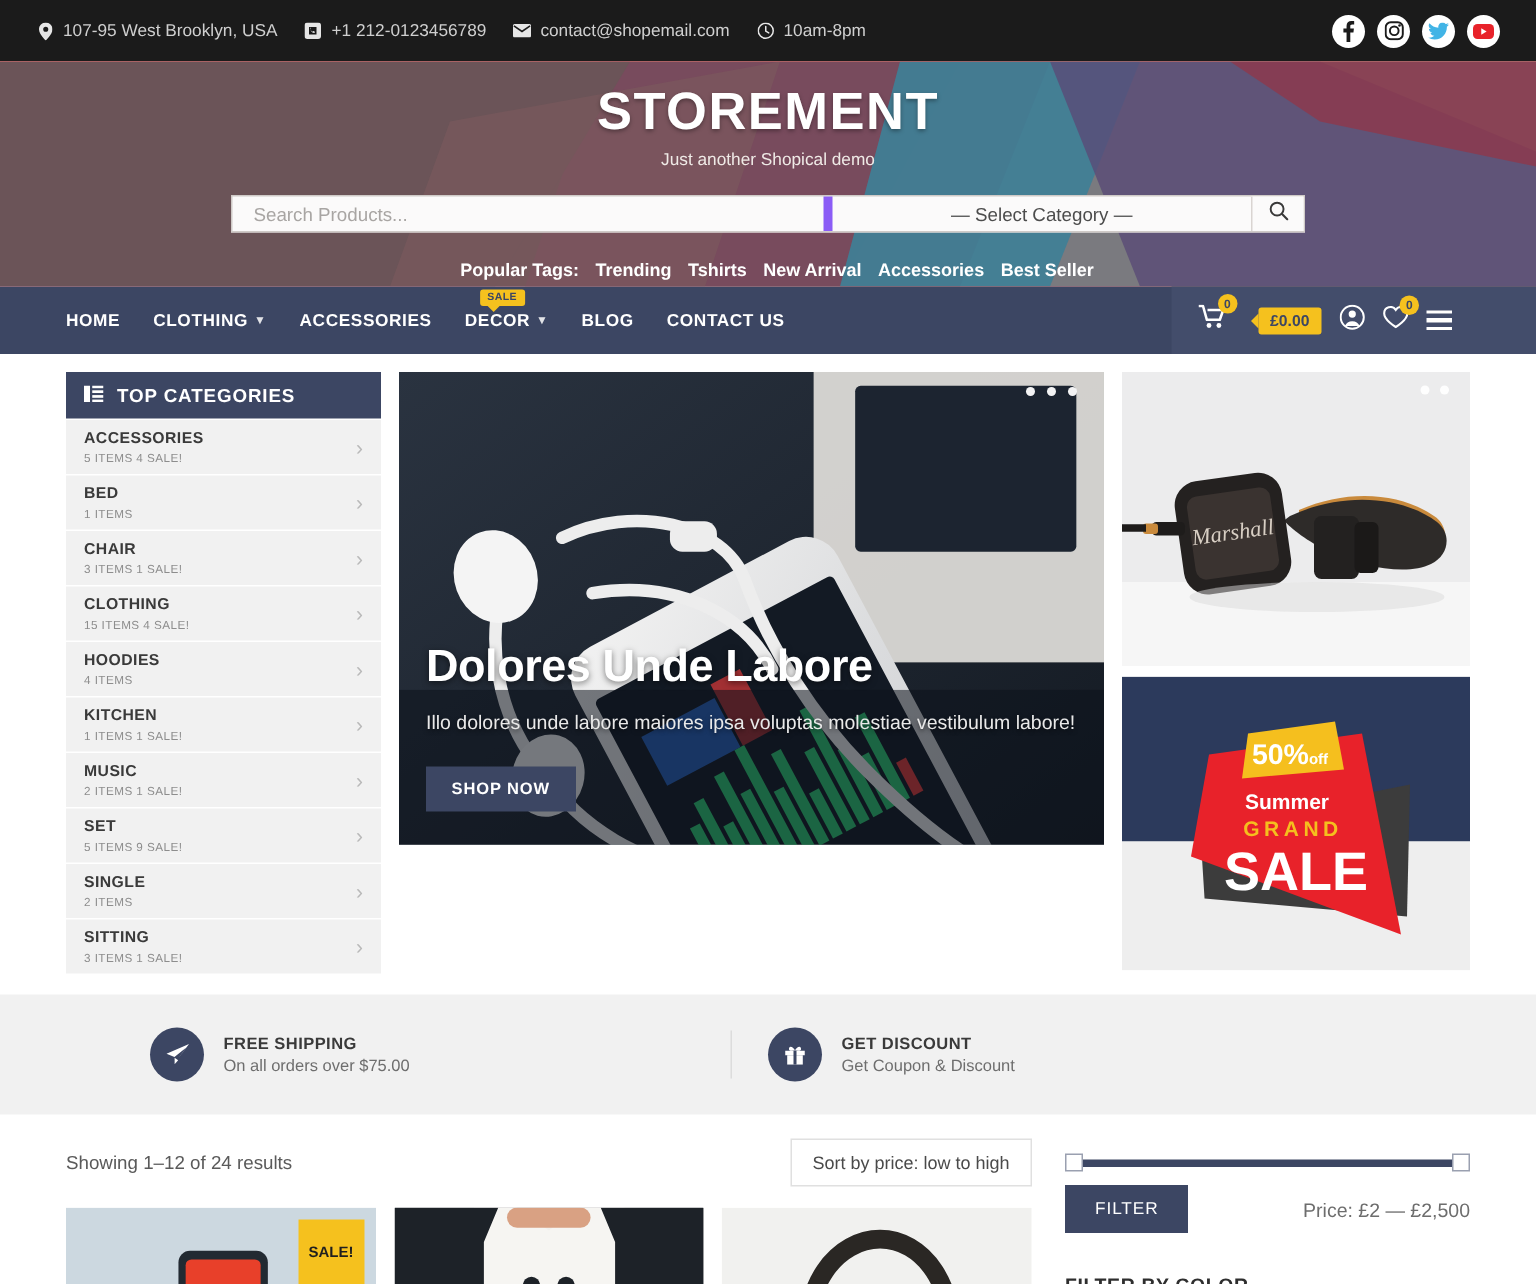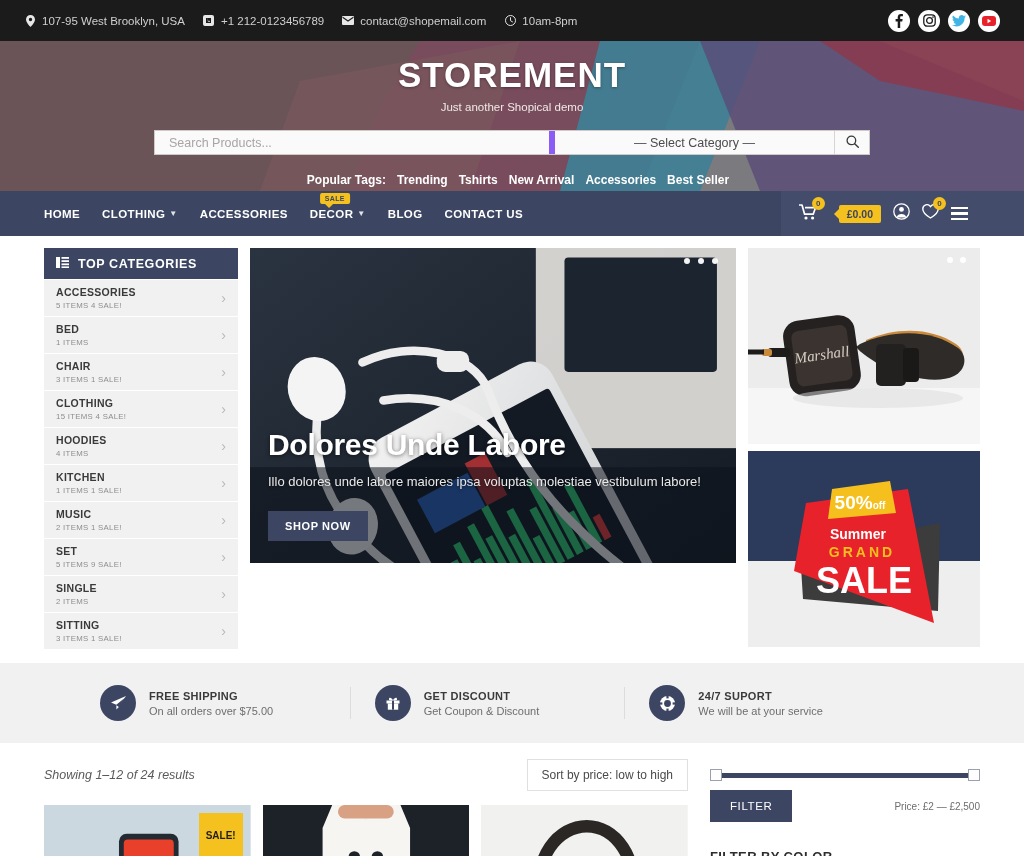--- a/index.html
+++ b/index.html
@@ -113,21 +113,21 @@
   .icon-btn { cursor: pointer; display: flex; align-items: center; position: relative; }
   .hamburger { display: flex; flex-direction: column; gap: 3px; cursor: pointer; }
   .hamburger span { display: block; width: 17px; height: 2.4px; background: #fff; }
   .hamburger span:nth-child(2) { width: 17px; }
   .hamburger span:nth-child(3) { width: 17px; }
 
   
   .content { padding: 12px 44px 0 44px; display: flex; gap: 12px; }
 
   
-  .cats { width: 194px; flex-shrink: 0; }
+  .cats { width: 210px; flex-shrink: 0; }
   .cats-head {
     background: #3c4663; color: #fff; height: 31px; display: flex; align-items: center;
     gap: 9px; padding: 0 12px; font-size: 12.5px; font-weight: bold; letter-spacing: .6px;
   }
   .cat-item {
     background: #f1f1f1; height: 36px; display: flex; align-items: center;
     justify-content: space-between; padding: 0 12px; margin-top: 1px; cursor: pointer;
   }
   .cat-name { font-size: 10.5px; font-weight: bold; color: #3a3a3a; letter-spacing: .3px; line-height: 1.25; }
   .cat-meta { font-size: 7.8px; color: #8d8d8d; letter-spacing: .3px; margin-top: 2px; }
@@ -175,21 +175,21 @@
     width: 36px; height: 36px; border-radius: 50%; background: #3c4663;
     display: flex; align-items: center; justify-content: center; flex-shrink: 0;
   }
   .svc-title { font-size: 11px; font-weight: bold; color: #3a3a3a; letter-spacing: .3px; }
   .svc-desc { font-size: 11px; color: #6e6e6e; margin-top: 3px; }
 
   
   .shoprow { padding: 16px 44px 0 44px; display: flex; gap: 22px; }
   .shop-main { flex: 1; }
   .shop-top { display: flex; align-items: center; justify-content: space-between; }
-  .results { font-size: 12.5px; color: #5a5a5a; font-style: italic; }
+  .results { font-size: 12.5px; color: #5a5a5a; }
   .sort-select {
     border: 1px solid #e0e0e0; background: #fff; font-size: 12px; color: #4a4a4a;
     padding: 8px 14px; cursor: pointer; font-family: "Liberation Sans", sans-serif;
   }
   .products { display: flex; gap: 12px; margin-top: 14px; }
   .product { flex: 1; height: 100px; position: relative; overflow: hidden; }
   .sale-tag {
     position: absolute; top: 8px; right: 8px; background: #f5c11e; color: #1f1f1f;
     font-size: 10px; font-weight: bold; padding: 17px 7px; z-index: 5;
   }
@@ -204,21 +204,21 @@
     background: #fff; border: 1px solid #9aa0b0; cursor: pointer;
   }
   .handle.l { left: -4px; }
   .handle.r { right: -4px; }
   .filter-row { display: flex; align-items: center; justify-content: space-between; margin-top: 12px; }
   .filter-btn {
     background: #3c4663; color: #fff; border: none; font-size: 11.5px;
     letter-spacing: .6px; padding: 10px 20px; cursor: pointer;
     font-family: "Liberation Sans", sans-serif;
   }
-  .price-label { font-size: 10px; color: #6d6d6d; }
+  .price-label { font-size: 13px; color: #6d6d6d; }
   .fbc-title {
     margin-top: 27px; font-size: 13px; font-weight: bold; color: #2e2e2e;
     letter-spacing: .4px; padding-bottom: 9px; position: relative;
   }
   .fbc-title::after {
     content: ""; position: absolute; left: 0; bottom: 0; width: 88px; height: 2px; background: #3c4663;
   }
 </style>
 </head>
 <body>
@@ -604,36 +604,20 @@
           <rect x="2.8" y="8.5" width="10.4" height="6.2" fill="#fff"></rect>
           <rect x="7" y="5.5" width="2" height="9.2" fill="#3c4663"></rect>
           <path d="M8 5.2c-1.2-2.6-4.3-3.6-4 -.6.1 1 1.9 1.1 4 .6zM8 5.2c1.2-2.6 4.3-3.6 4-.6-.1 1-1.9 1.1-4 .6z" fill="#fff"></path>
         </svg>
     </div>
     <div>
       <div class="svc-title">GET DISCOUNT</div>
       <div class="svc-desc">Get Coupon &amp; Discount</div>
     </div>
   </div>
-  <div class="svc">
-    <div class="svc-ico">
-      <svg width="17" height="17" viewBox="0 0 17 17">
-          <circle cx="8.5" cy="8.5" r="7.5" fill="#fff"></circle>
-          <circle cx="8.5" cy="8.5" r="3.4" fill="#3c4663"></circle>
-          <rect x="7.4" y="0" width="2.2" height="3.4" fill="#3c4663"></rect>
-          <rect x="7.4" y="13.6" width="2.2" height="3.4" fill="#3c4663"></rect>
-          <rect x="0" y="7.4" width="3.4" height="2.2" fill="#3c4663"></rect>
-          <rect x="13.6" y="7.4" width="3.4" height="2.2" fill="#3c4663"></rect>
-        </svg>
-    </div>
-    <div>
-      <div class="svc-title">24/7 SUPORT</div>
-      <div class="svc-desc">We will be at your service</div>
-    </div>
-  </div>
 </div>
 
 <div class="shoprow">
   <div class="shop-main">
     <div class="shop-top">
       <div class="results">Showing 1–12 of 24 results</div>
       <div class="sort-select">
         <span>Sort by price: low to high</span>
       </div>
     </div>

